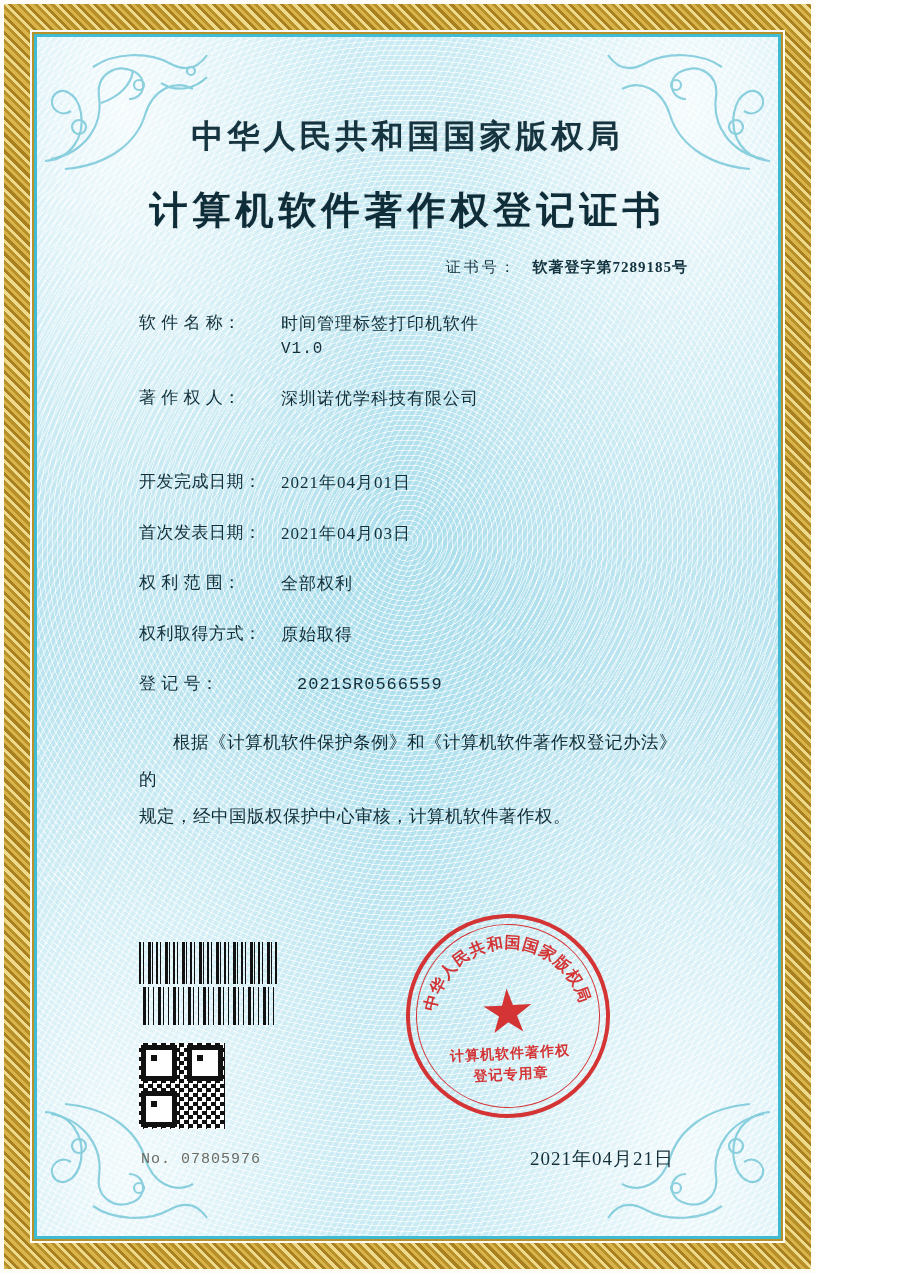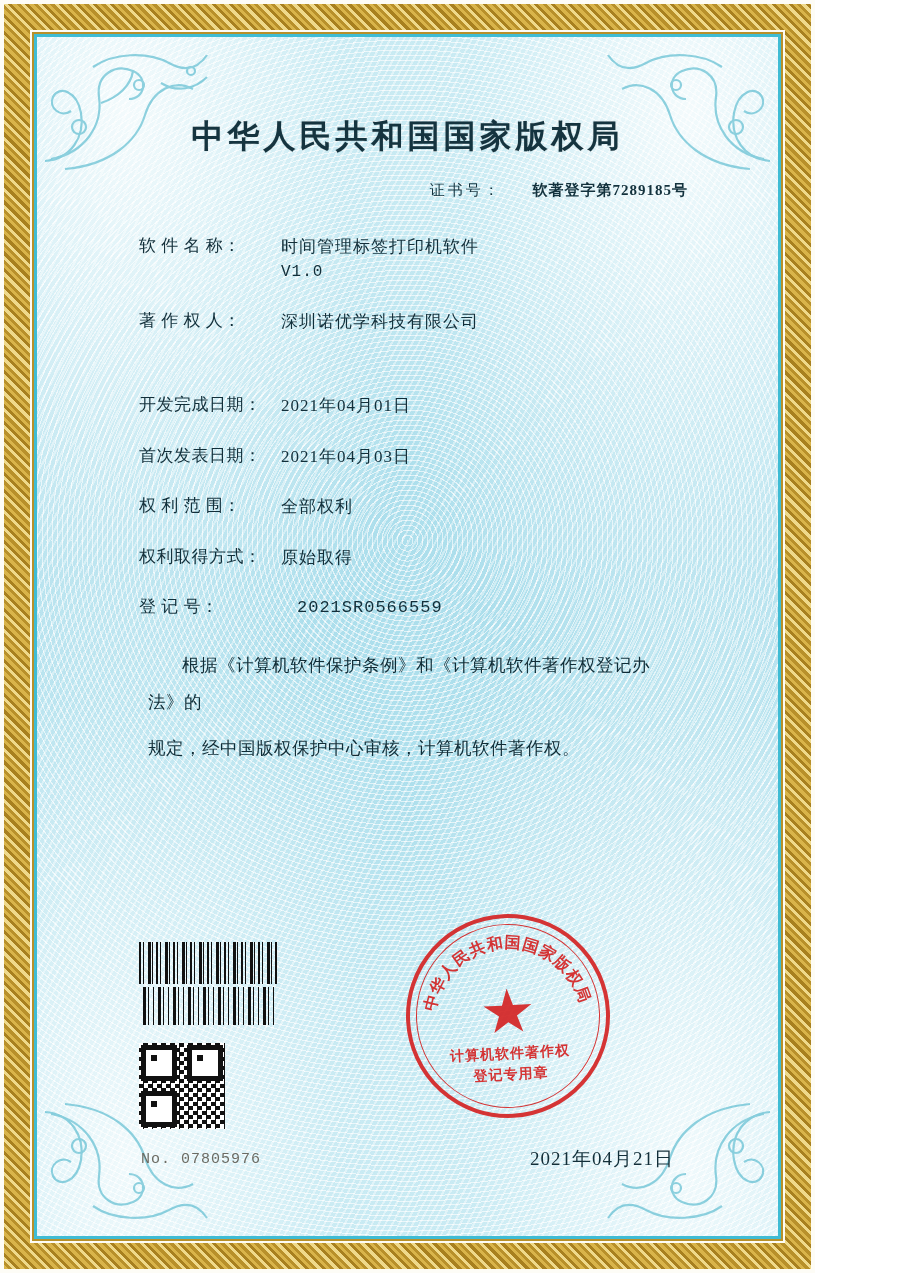--- a/index.html
+++ b/index.html
@@ -121,21 +121,21 @@
 
   .cert-no-row {
     margin-top: 22px;
     text-align: right;
     padding-right: 26px;
     font-size: 15px;
     color: #13323d;
     letter-spacing: 1px;
   }
   .cert-no-row .label { letter-spacing: 3px; }
-  .cert-no-row .value { font-weight: 700; margin-left: 26px; }
+  .cert-no-row .value { font-weight: 700; margin-left: 10px; }
 
   .fields {
     margin-top: 34px;
     padding-left: 38px;
   }
   .field-row {
     display: flex;
     align-items: flex-start;
     margin-bottom: 24px;
     font-size: 17px;
@@ -163,21 +163,21 @@
   .gap-lg { height: 34px; }
 
   .statement {
     margin-top: 26px;
     padding: 0 20px 0 38px;
     font-size: 17.5px;
     line-height: 2.1;
     color: #102c36;
     letter-spacing: 0.5px;
   }
-  .statement p { margin: 9px; }
+  .statement p { margin: 0; }
   .statement .indent { text-indent: 34px; }
 
   
   .codes {
     position: absolute;
     left: 102px;
     top: 905px;
   }
   .barcode {
     width: 140px;
@@ -360,20 +360,21 @@
           <path d="M52 26 C 72 12, 106 10, 128 22 C 146 32, 158 26, 166 14"></path>
           <circle cx="38" cy="86" r="7"></circle>
           <circle cx="98" cy="44" r="5"></circle>
         </g>
       </svg>
     </div>
 
     <div class="content">
 
       <div class="issuer">中华人民共和国国家版权局</div>
+      <div class="cert-title">计算机软件著作权登记证书</div>
 
       <div class="cert-no-row">
         <span class="label">证书号：</span>
         <span class="value">软著登字第7289185号</span>
       </div>
 
       <div class="fields">
 
         <div class="field-row">
           <div class="field-label tight">软 件 名 称：</div>

